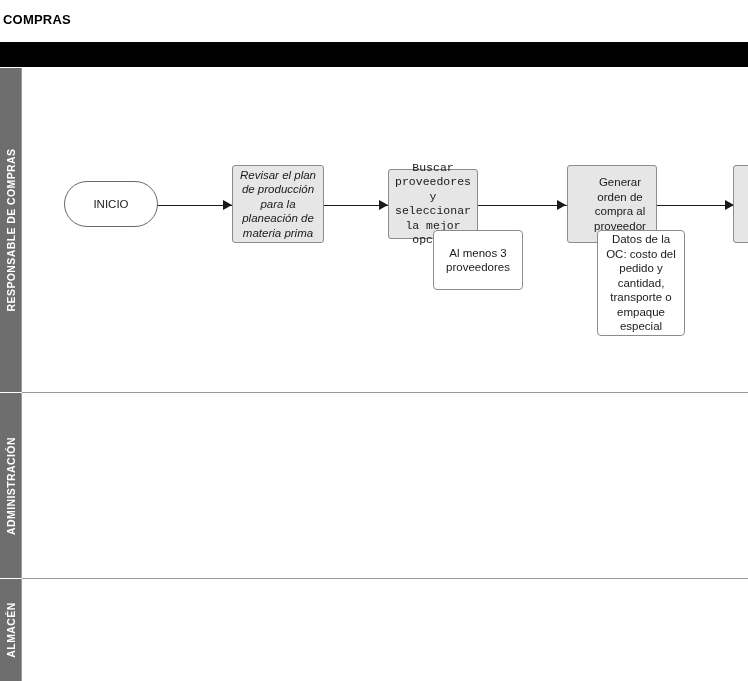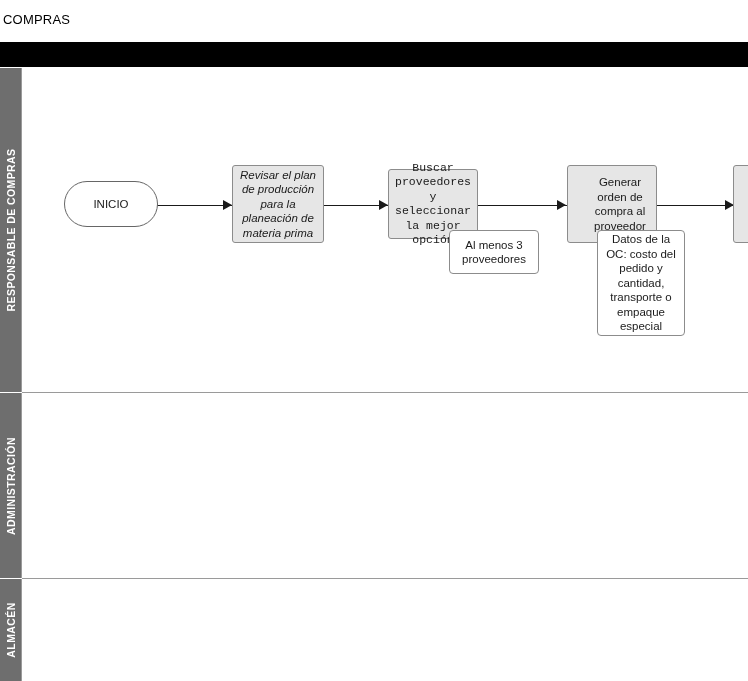--- a/index.html
+++ b/index.html
@@ -14,21 +14,21 @@
     overflow: hidden;
     font-family: "Liberation Sans", sans-serif;
   }
 
   
   #diagram-title {
     position: absolute;
     left: 3px;
     top: 12px;
     font-size: 13px;
-    font-weight: normal;
+    font-weight: bold;
     color: #000000;
     letter-spacing: 0.2px;
     white-space: nowrap;
   }
 
   
   #header-band {
     position: absolute;
     left: 0px;
     top: 42px;
@@ -203,19 +203,19 @@
 </div>
 
 <div class="shape process" style="left:567px; top:165px; width:90px; height:78px;padding-left:16px;">
   <span>Generar orden de compra al proveedor</span>
 </div>
 
 <div class="shape process" style="left:733px; top:165px; width:90px; height:78px;">
   <span></span>
 </div>
 
-<div class="shape note" style="left:433px; top:230px; width:90px; height:44px;margin-left:16px;">
+<div class="shape note" style="left:433px; top:230px; width:90px; height:60px;">
   <span>Al menos 3 proveedores</span>
 </div>
 
 <div class="shape note" style="left:597px; top:230px; width:88px; height:106px;">
   <span>Datos de la OC: costo del pedido y cantidad, transporte o empaque especial</span>
 </div>
 
 </body></html>

